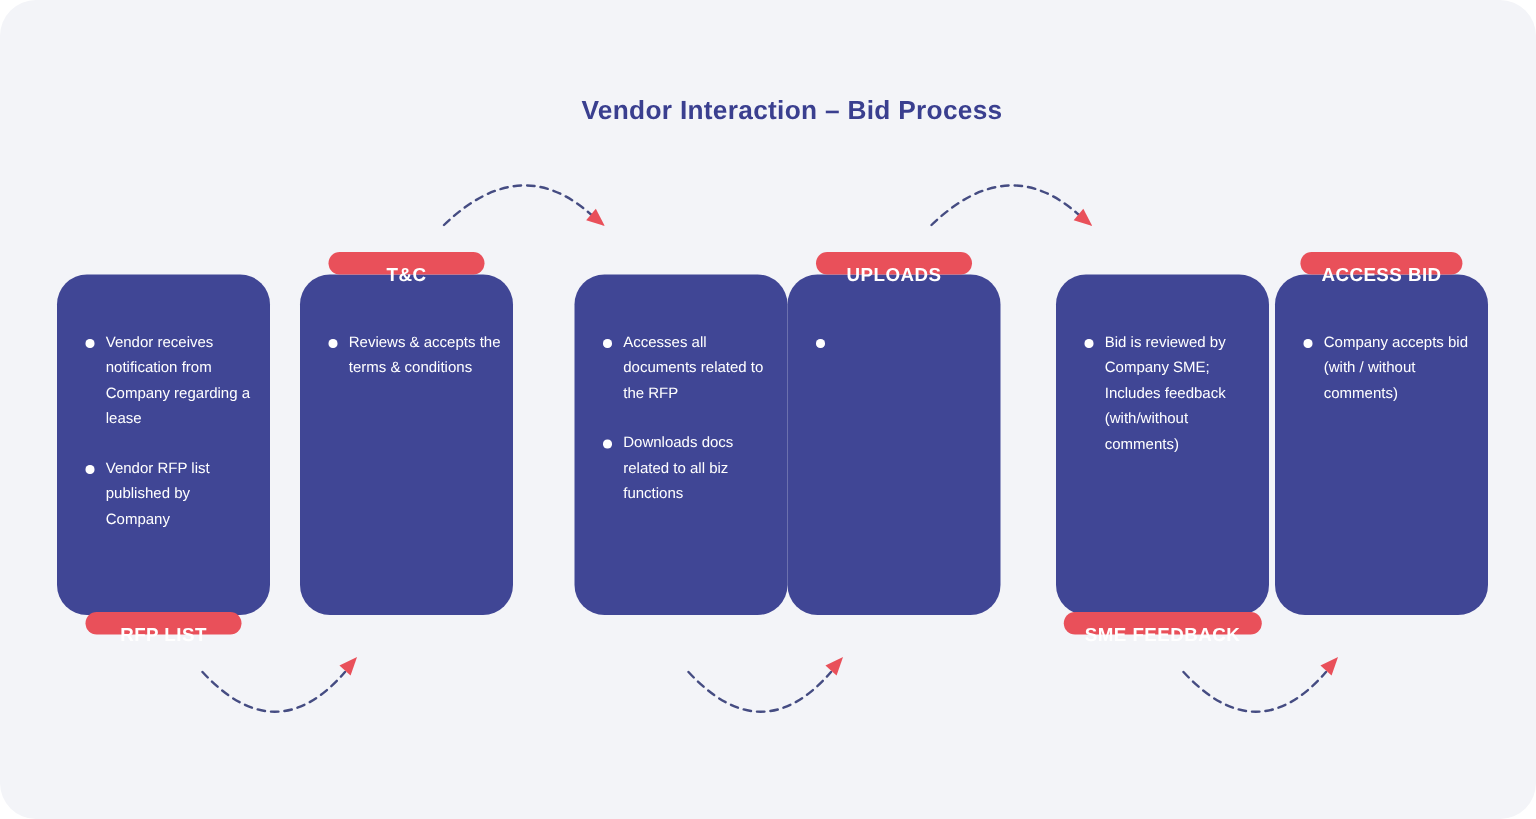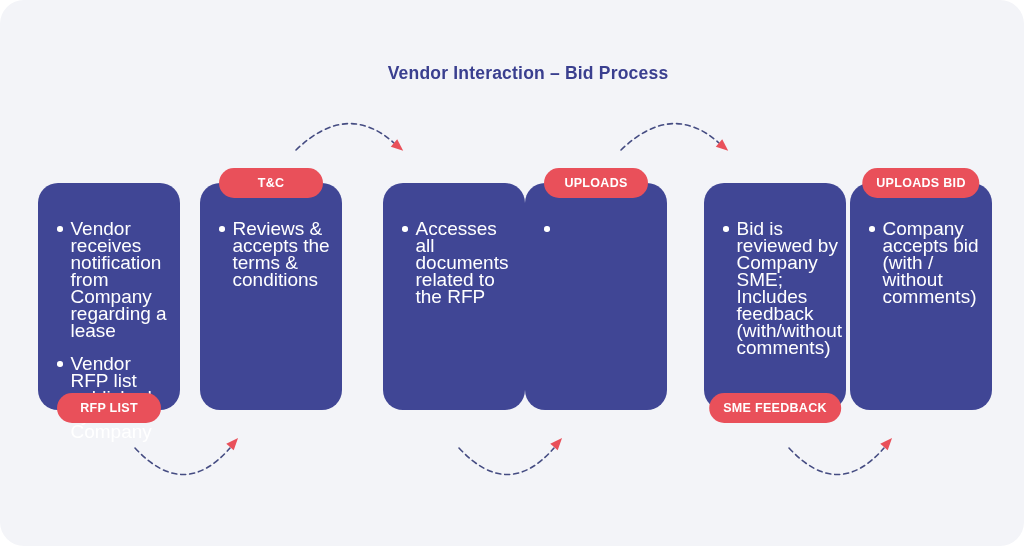--- a/index.html
+++ b/index.html
@@ -29,37 +29,37 @@
   .card-1 { left:38px; }
   .card-2 { left:200px; }
   .card-3 { left:383px; }
   .card-4 { left:525px; }
   .card-5 { left:688px;margin-left:16px; }
   .card-6 { left:850px; }
   .card-body { padding:37px 8px 0 19px; }
   .bullet {
     display:flex; gap:8px;
     color:#ffffff;
-    font-size:19px; line-height:17px;
+    font-size:10px; line-height:17px;
     margin-bottom:16px;
   }
   .dot {
     flex:0 0 auto;
     width:5.5px; height:5.5px;
     background:#ffffff; border-radius:50%;
     margin-top:6px;
   }
   .pill {
     position:absolute; left:50%;
     transform:translateX(-50%);
     background:#e9505a;
     color:#ffffff;
     font-size:12.5px; font-weight:bold;
     letter-spacing:0.3px;
-    height:30px; line-height:31px;
+    height:15px; line-height:31px;
     border-radius:16px;
     padding:0 14px; min-width:104px;
     text-align:center; white-space:nowrap;
     z-index:2;
   }
   .pill-top { top:-15px; }
   .pill-bottom { bottom:-13px; }
   .arrow { position:absolute; overflow:visible; }
   .arrow path {
     fill:none; stroke:#454c82;
@@ -103,20 +103,24 @@
     </div>
     <div class="pill pill-top">T&amp;C</div>
   </div>
 
   <div class="card card-3">
     <div class="card-body">
       <div class="bullet">
         <span class="dot"></span>
         <span>Accesses all documents related to the RFP</span>
       </div>
+      <div class="bullet">
+        <span class="dot"></span>
+        <span>Downloads docs related to all biz functions</span>
+      </div>
     </div>
   </div>
 
   <div class="card card-4">
     <div class="card-body">
       <div class="bullet">
         <span class="dot"></span>
       </div>
     </div>
     <div class="pill pill-top">UPLOADS</div>
@@ -132,21 +136,21 @@
     <div class="pill pill-bottom">SME FEEDBACK</div>
   </div>
 
   <div class="card card-6">
     <div class="card-body">
       <div class="bullet">
         <span class="dot"></span>
         <span>Company accepts bid (with / without comments)</span>
       </div>
     </div>
-    <div class="pill pill-top">UPLOADS BID</div>
+    <div class="pill pill-top">ACCESS BID</div>
   </div>
 
   <svg class="arrow arrow-bottom-1" width="120" height="50" viewBox="0 0 120 50">
     <path d="M7,16 Q56,69 102,16"></path>
     <polygon points="0,-5 12,0 0,5" transform="translate(102,15) rotate(-48)"></polygon>
   </svg>
 
   <svg class="arrow arrow-top-1" width="120" height="44" viewBox="0 0 120 44">
     <path d="M4,32 Q55,-17 102,25"></path>
     <polygon points="0,-5 12,0 0,5" transform="translate(102,25) rotate(40)"></polygon>

